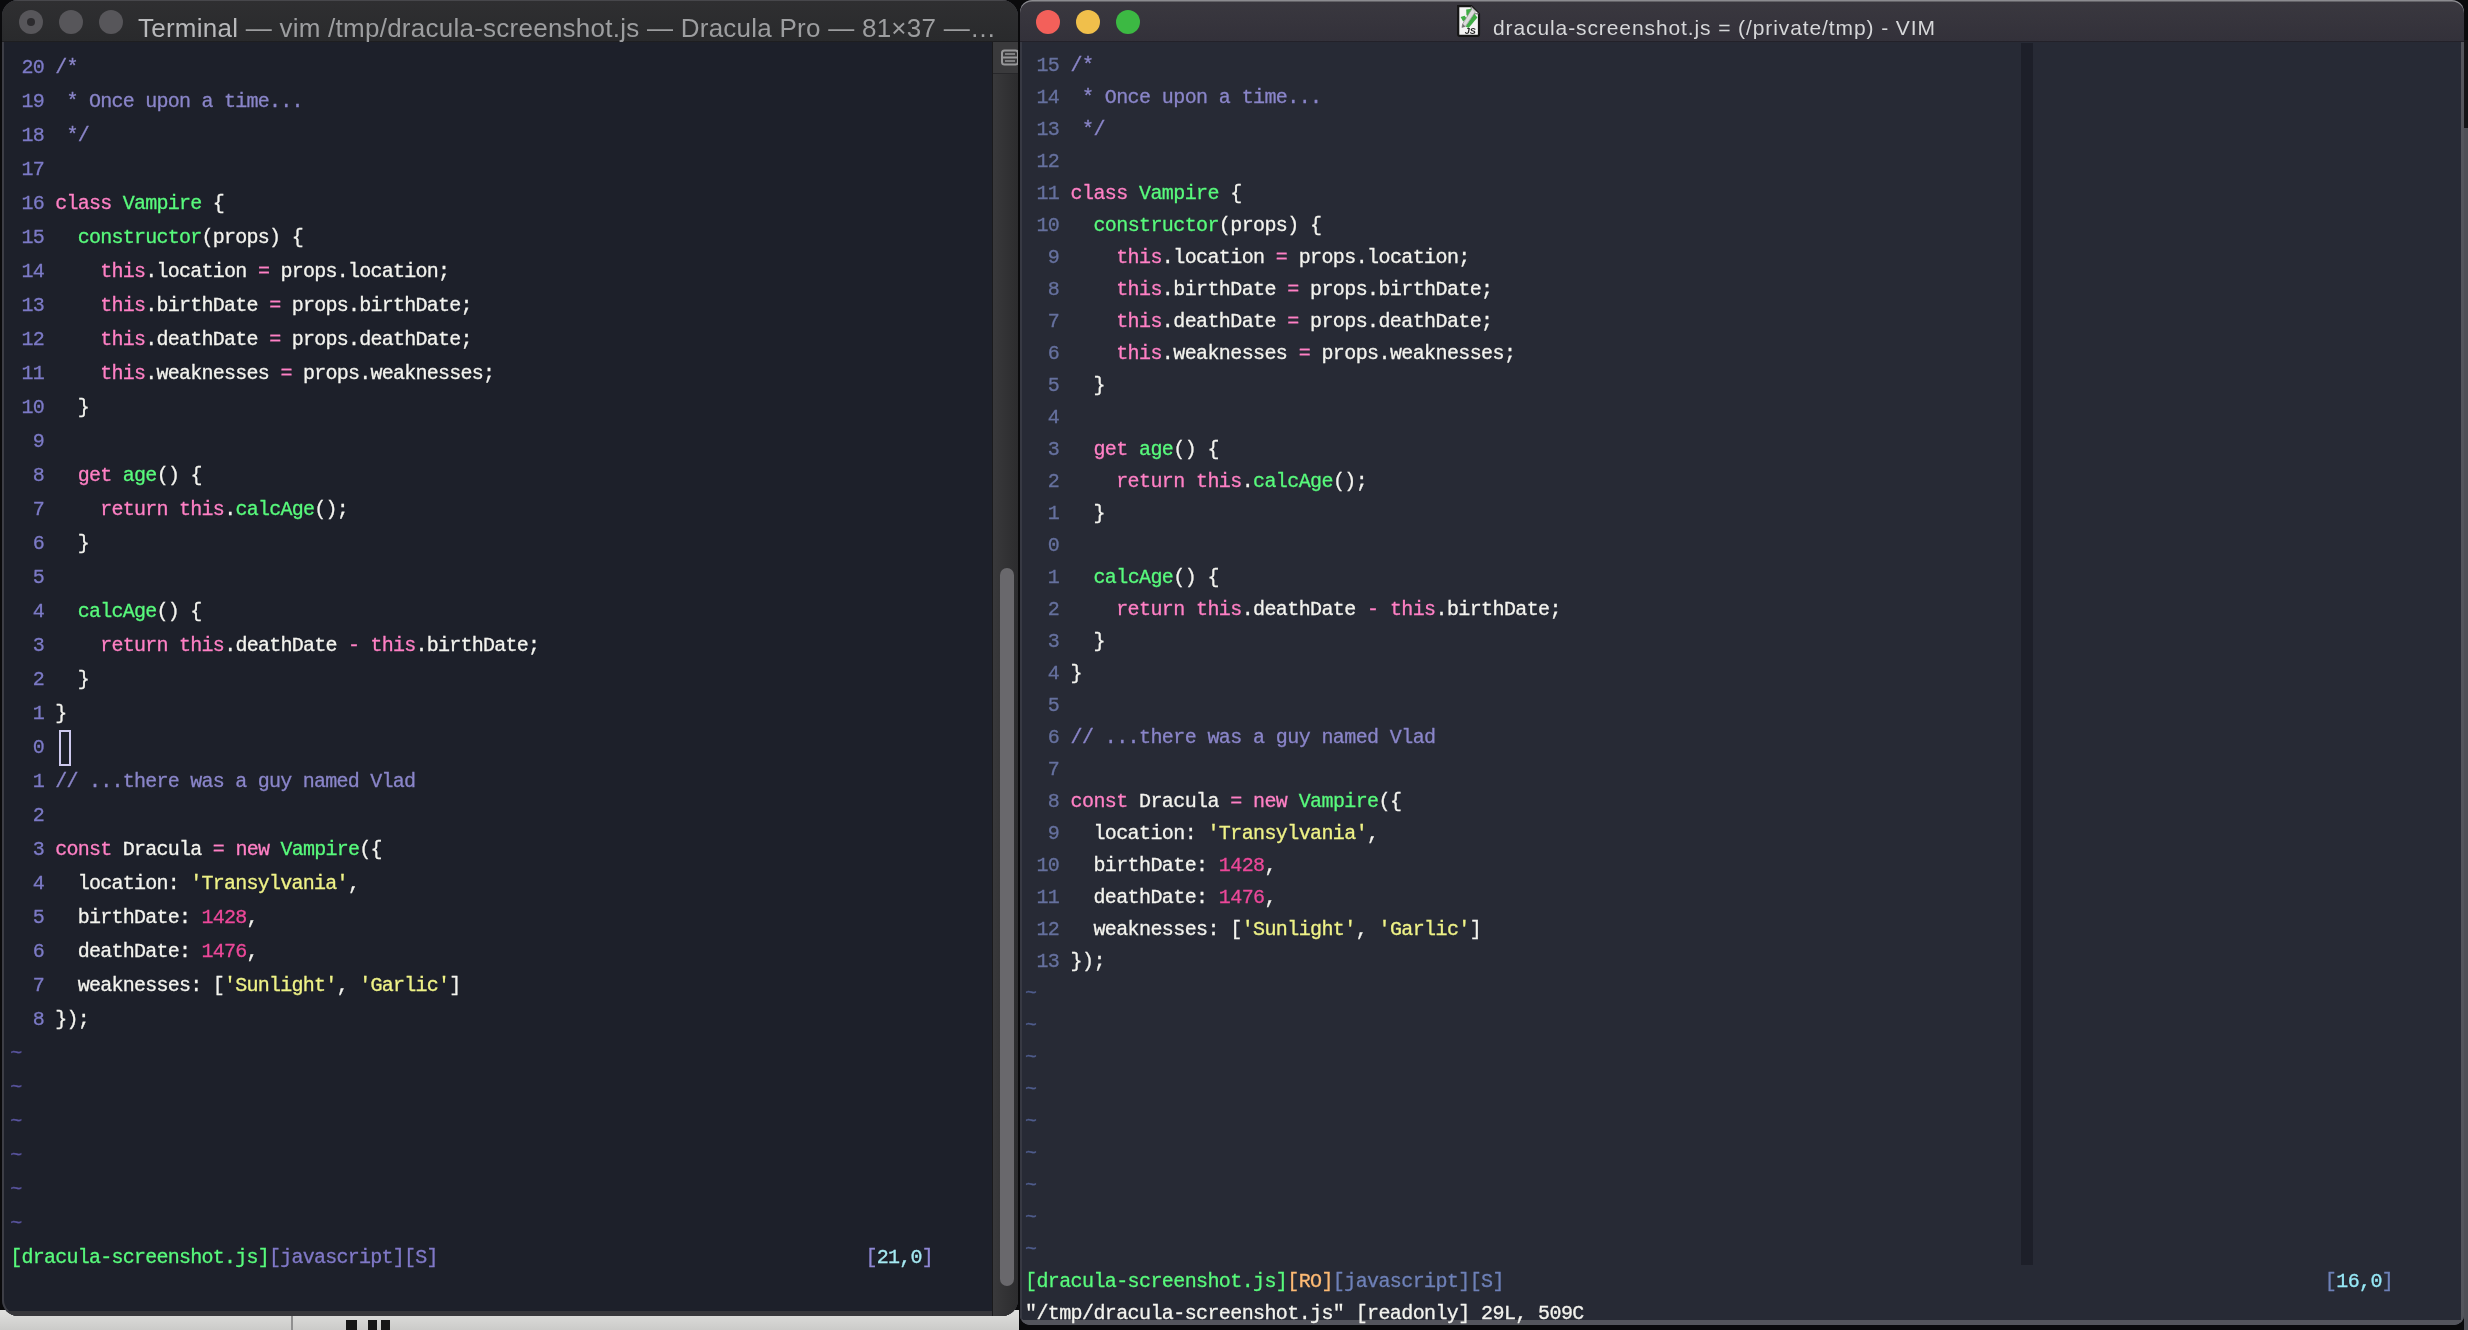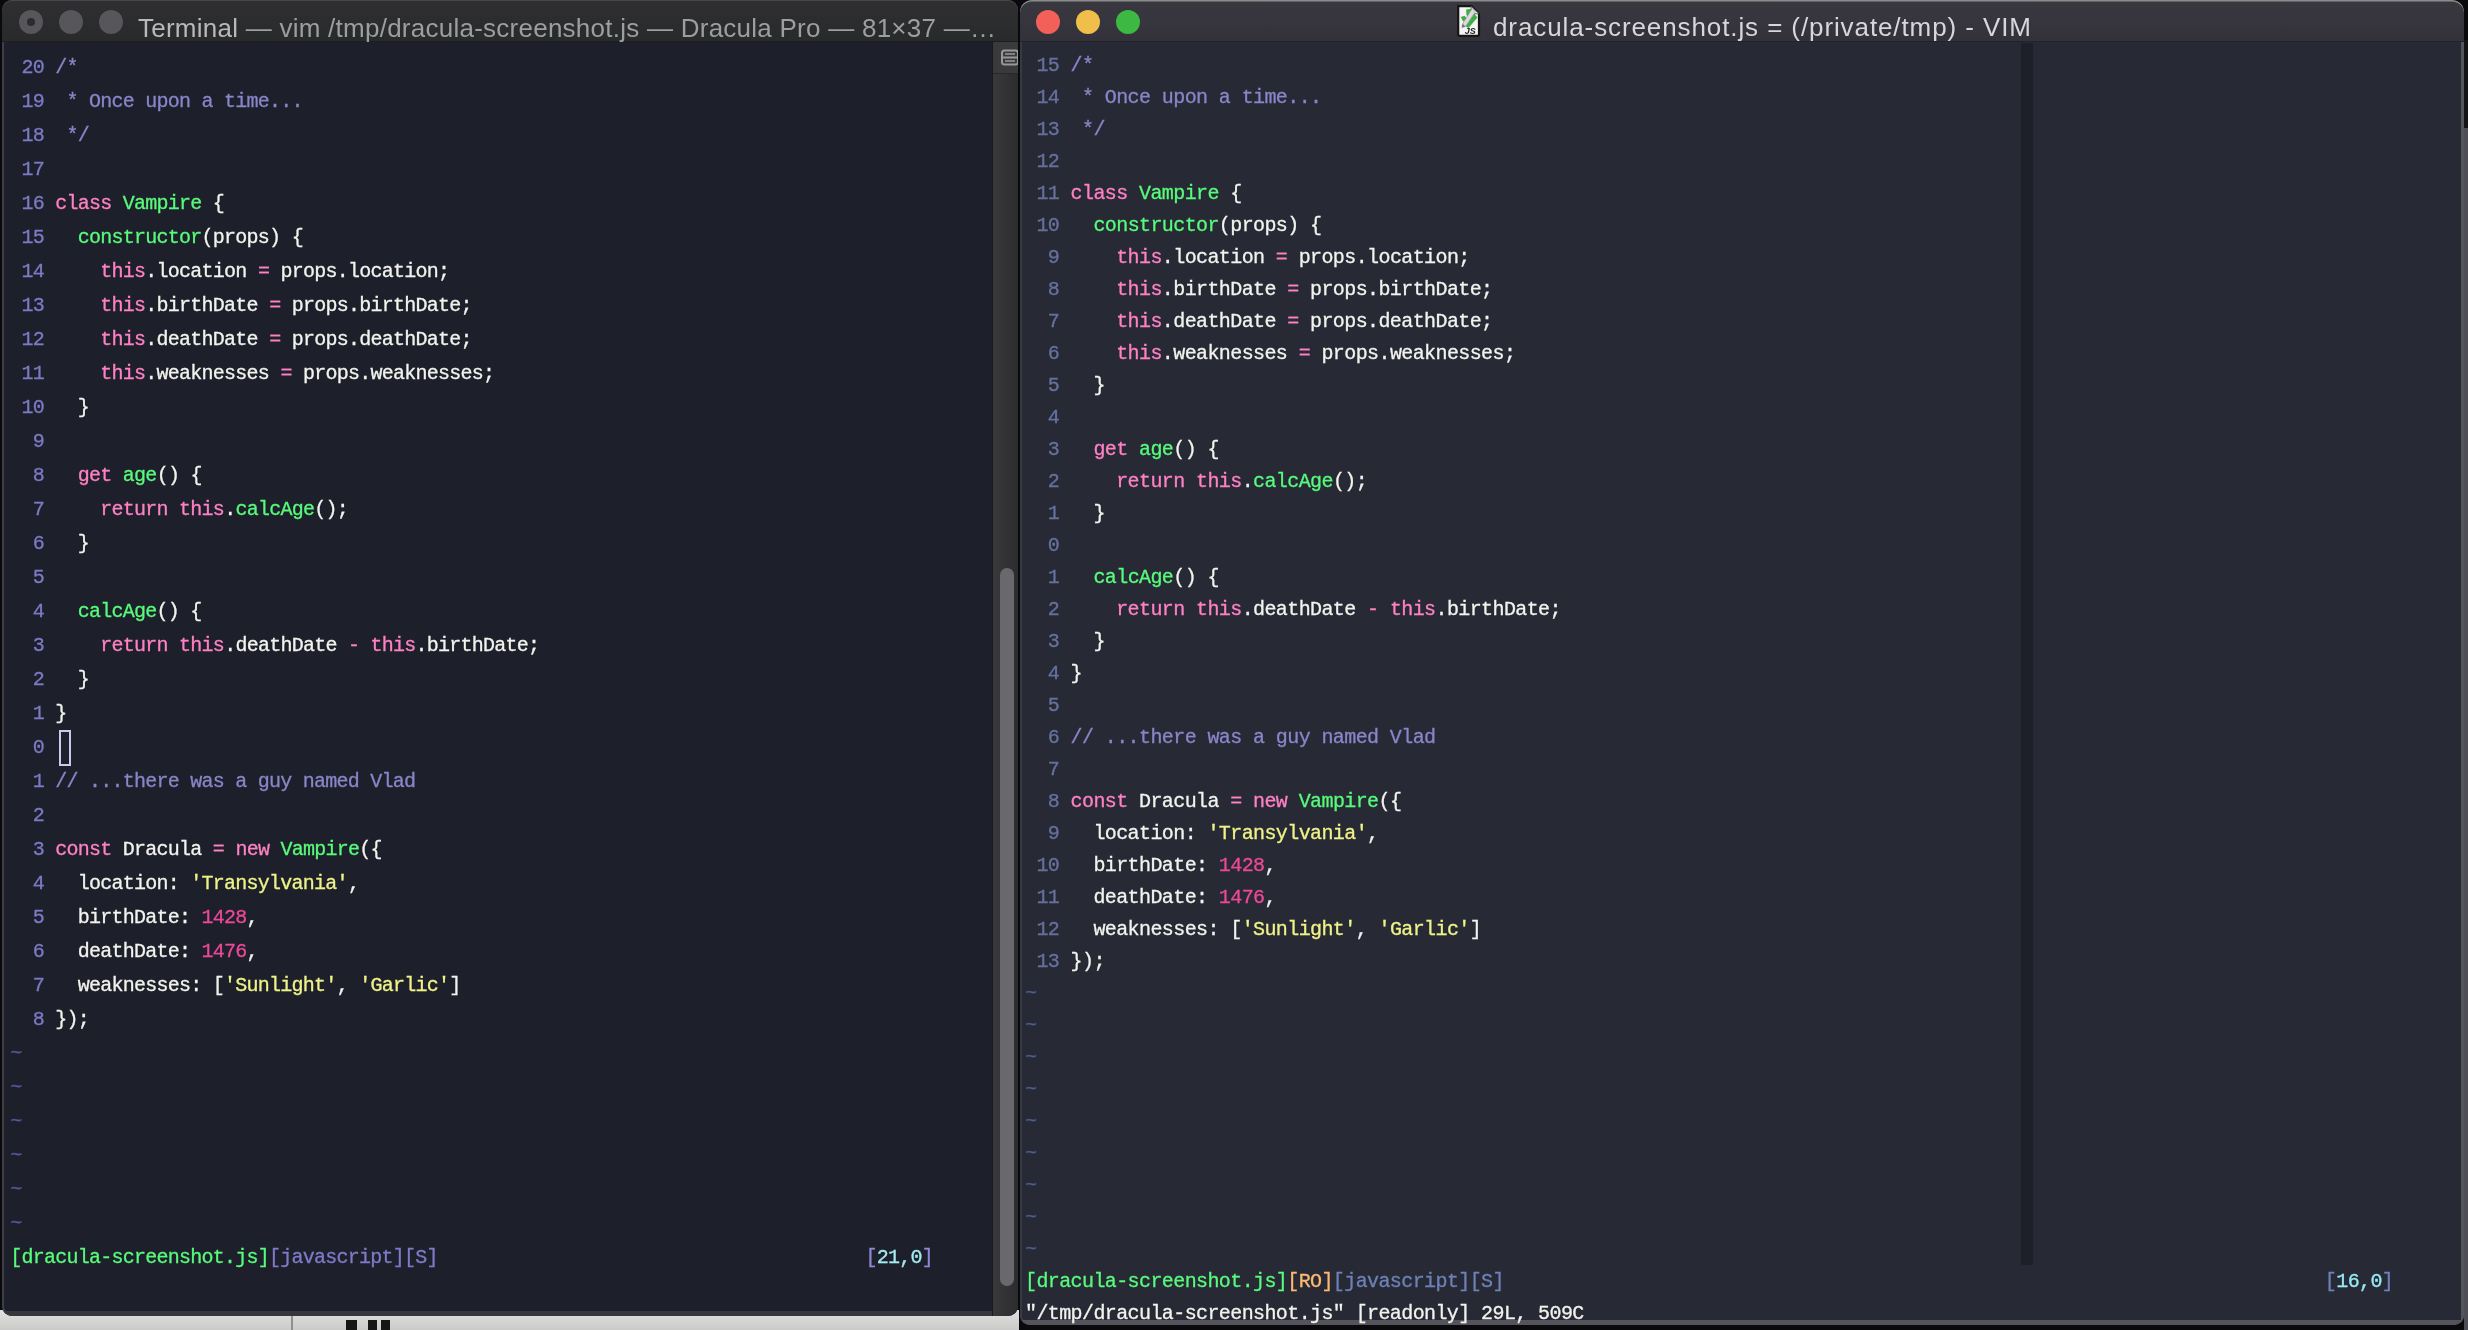--- a/index.html
+++ b/index.html
@@ -19,21 +19,21 @@
 <body>
 <div id="page">
 
   <div style="position:absolute;left:0;top:1310px;width:1019px;height:20px;background:linear-gradient(#e0e0de,#cbcbc9);"></div>
   <div style="position:absolute;left:291px;top:1312px;width:2px;height:18px;background:#8f8f8f;"></div>
   <div style="position:absolute;left:346px;top:1320px;width:11px;height:10px;background:#161616;"></div>
   <div style="position:absolute;left:368px;top:1320px;width:9px;height:10px;background:#161616;"></div>
   <div style="position:absolute;left:381px;top:1320px;width:9px;height:10px;background:#161616;"></div>
 
   <div class="win" id="lwin" style="left:2px;top:0;width:1016px;height:1316px;
-       border-radius:10px;background:#1d202a;
+       border-radius:16px;background:#1d202a;
        box-shadow:0 0 0 2px #3d3e46 inset;">
     <div style="position:absolute;left:0;top:1311px;width:100%;height:5px;background:#37373b;"></div>
 
     <div style="position:absolute;left:0;top:0;width:100%;height:42px;
          background:linear-gradient(#2f2f31,#292a2c);
          border-bottom:1px solid #1e1e20;border-radius:10px 10px 0 0;
          box-shadow:0 1px 0 #47474b inset;"></div>
     <div class="light" style="left:17px;background:#57565a;"></div>
     <div class="light" style="left:57px;background:#57565a;"></div>
     <div class="light" style="left:97px;background:#57565a;"></div>
@@ -112,21 +112,21 @@
     <svg style="position:absolute;left:436px;top:5px;" width="25" height="32" viewBox="0 0 25 32">
       <path d="M2.2 1.2 H15.2 L23 9 V29.2 q0 1.6 -1.6 1.6 H3.8 q-1.6 0 -1.6 -1.6 Z" fill="#f4f4f4" stroke="#161616" stroke-width="2.2"></path>
       <path d="M15.2 1.2 V7.6 q0 1.2 1.2 1.2 H23 Z" fill="#ececec" stroke="#4a4a4a" stroke-width="0.8"></path>
       <path d="M4.6 12 L8.6 10.8 L10.8 13.6 L7.2 16.4 Z" fill="#3fad45"></path>
       <path d="M10.2 4.6 L15.8 3.8 L16.4 9 L12.4 14.4 L10.4 9.4 Z" fill="#3fad45"></path>
       <path d="M9.6 21.6 L18.2 8.4 L21.4 12.6 L12.6 23 Z" fill="#3fad45"></path>
       <path d="M16.2 3.4 L19.4 6.8 L9.4 21.4 L5.9 22.4 L6.7 18.8 Z" fill="#dcdcdc" stroke="#8f8f8f" stroke-width="0.7"></path>
       <path d="M6.7 18.8 L9.4 21.4 L5.9 22.4 Z" fill="#6e6e6e"></path>
       <text x="8.8" y="29.2" font-family="Liberation Sans" font-size="9" font-weight="bold" fill="#222" font-style="italic">JS</text>
     </svg>
-    <div style="position:absolute;left:473px;top:0;height:42px;line-height:55px;font-size:26px;letter-spacing:0.9px;
+    <div style="position:absolute;left:473px;top:0;height:42px;line-height:55px;font-size:21px;letter-spacing:0.9px;
          color:#d6d7d9;white-space:pre;">dracula-screenshot.js = (/private/tmp) - VIM</div>
 
     <div style="position:absolute;left:1001px;top:43px;width:12px;height:1222px;background:#1d1f29;"></div>
 
     <pre id="rpre" style="left:5px;top:49.6px;line-height:32px;letter-spacing:-0.6px;color:#f3f3ee;"><i class="rn"> 15 </i><i class="c">/*</i>
 <i class="rn"> 14 </i><i class="c"> * Once upon a time...</i>
 <i class="rn"> 13 </i><i class="c"> */</i>
 <i class="rn"> 12 </i>
 <i class="rn"> 11 </i><i class="k">class</i><i class="w"> </i><i class="f">Vampire</i><i class="w"> {</i>
 <i class="rn"> 10 </i><i class="w">  </i><i class="f">constructor</i><i class="w">(props) {</i>

